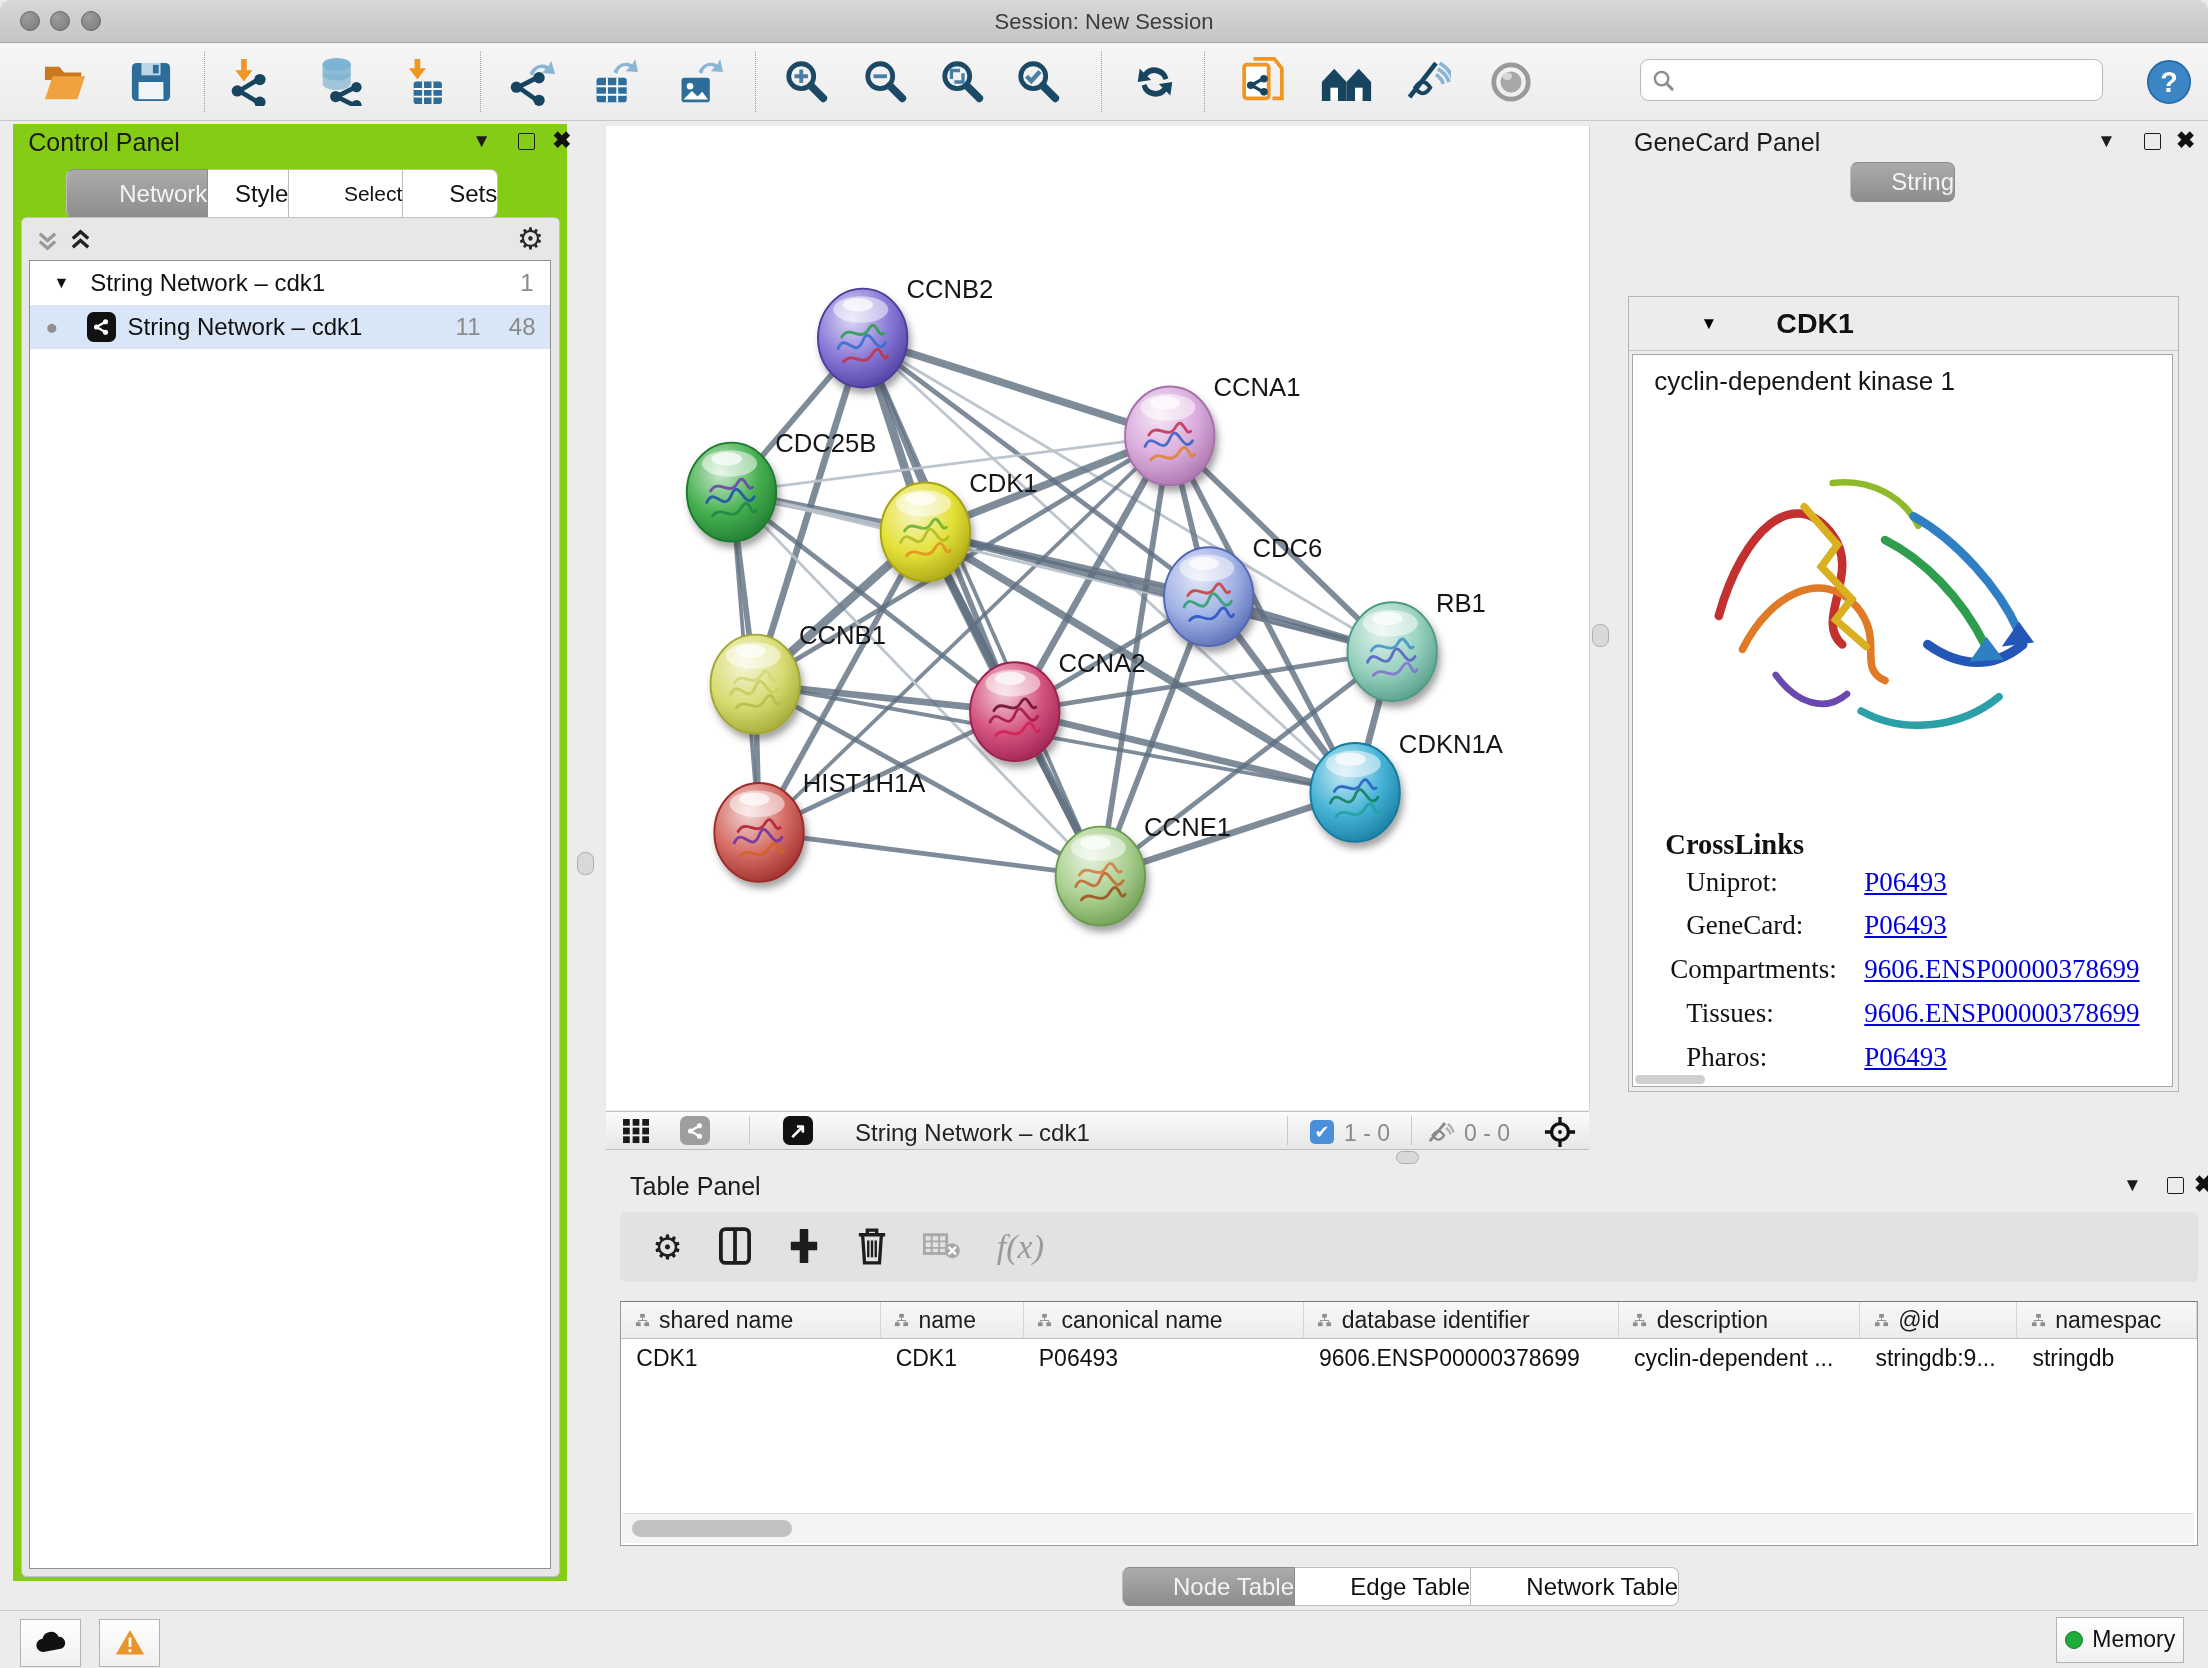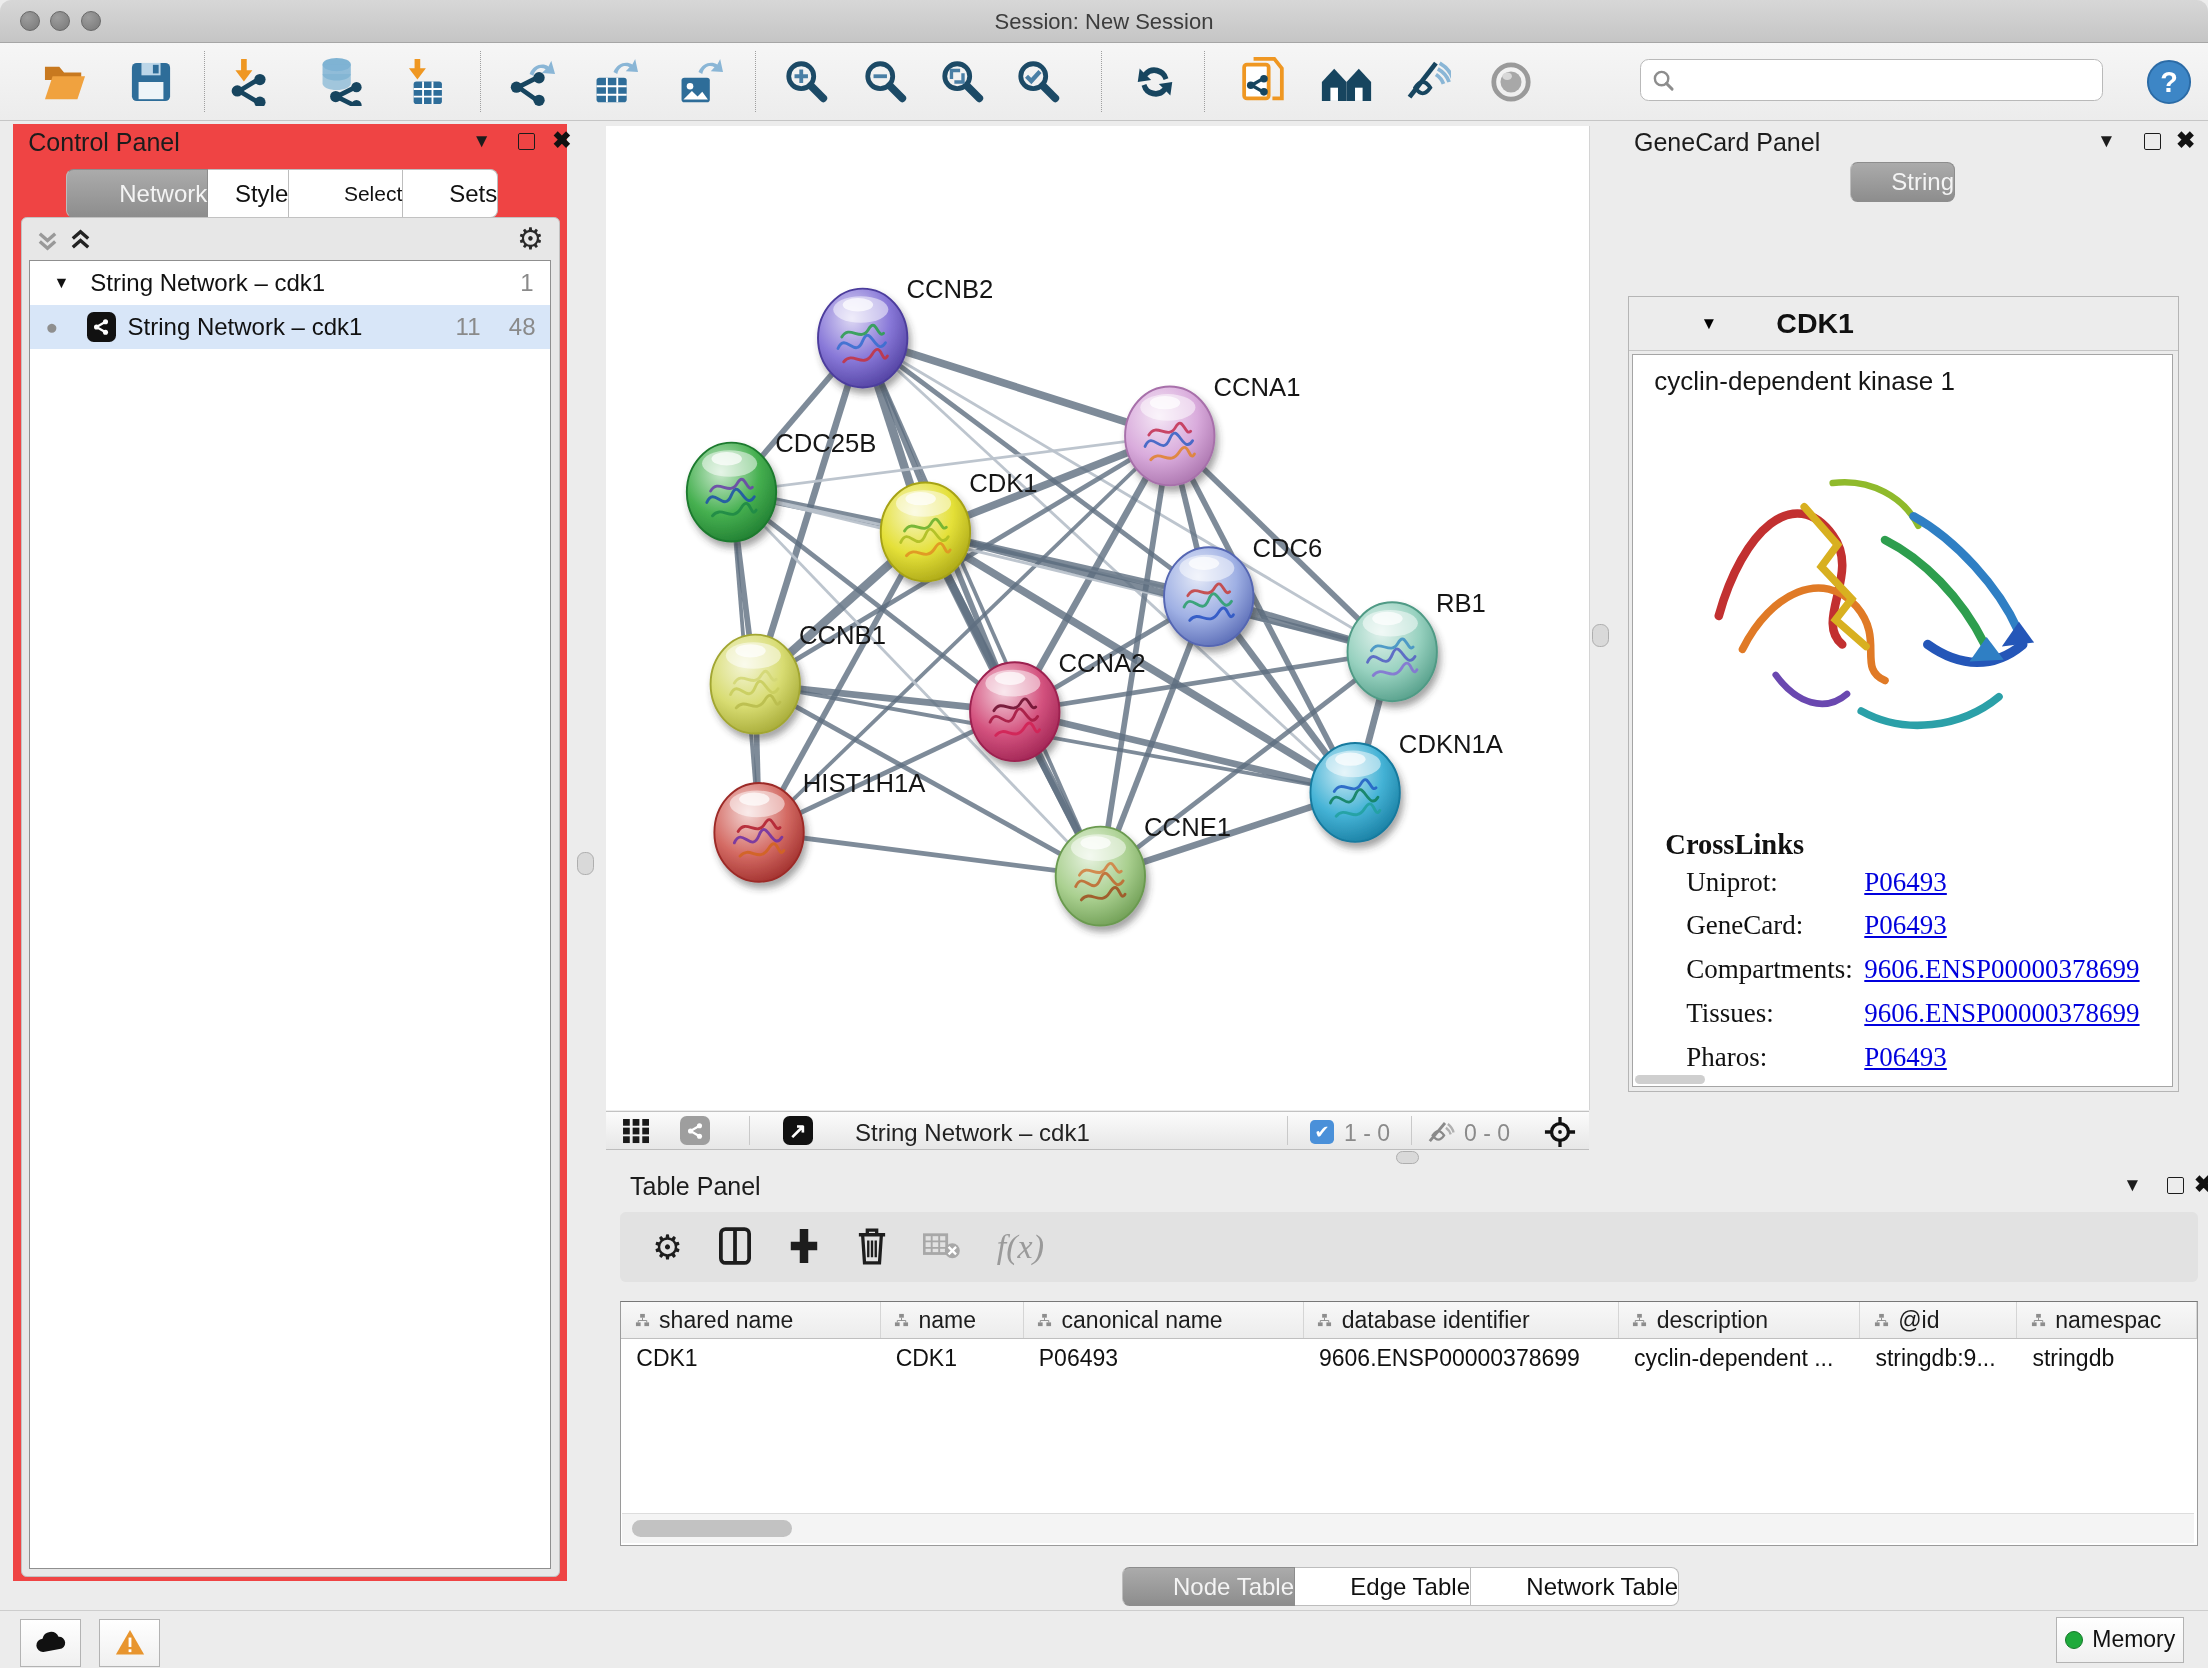--- a/index.html
+++ b/index.html
@@ -21,21 +21,21 @@
   .ph-tri{font-size:19px;color:#1c1c1c;}
   .ph-box{width:15px;height:15px;border:1.9px solid #1c1c1c;border-radius:1.9px;}
   .ph-x{font-size:23px;color:#111;font-weight:bold;}
   
   .seg{display:flex;}
   .seg .sg{background:#fff;border:1px solid #bdbdbd;border-left:none;color:#111;display:flex;align-items:center;justify-content:flex-end;box-sizing:border-box;}
   .seg .sg:first-child{border-left:1px solid #bdbdbd;border-radius:7.6px 0 0 7.6px;}
   .seg .sg:last-child{border-radius:0 7.6px 7.6px 0;}
   .seg .sel{background:linear-gradient(#ababab,#8d8d8d);color:#f4f4f4;border-color:#8d8d8d;}
   
-  #cpanel{left:13.3px;top:124px;width:554px;height:1457px;background:#ef4444;}
+  #cpanel{left:13.3px;top:124px;width:554px;height:1457px;background:#84cc16;}
   #cp-inner{left:7.6px;top:93px;width:539px;height:1360px;background:#e7e7e7;border:1px solid #c2c2c2;border-radius:5.7px;box-sizing:border-box;}
   #cp-list{left:7.6px;top:42px;width:522px;height:1309px;background:#fff;border:1px solid #8f8f8f;box-sizing:border-box;}
   .cp-row{position:relative;height:44px;display:flex;align-items:center;font-size:24px;color:#111;}
   .chip{width:29.5px;height:29.5px;border-radius:6.7px;display:flex;align-items:center;justify-content:center;}
   .graynum{color:#8a8a8a;}
   
   #canvas{left:606px;top:126px;width:983px;height:984px;background:#fff;border-right:1px solid #d4d4d4;}
   #navbar{left:606px;top:1111px;width:983px;height:39px;background:linear-gradient(#fbfbfb,#e7e7e7);border-top:1px solid #c2c2c2;border-bottom:1px solid #bdbdbd;box-sizing:border-box;}
   .nv-sep{top:3.8px;height:29.5px;width:0;border-left:1px solid #c9c9c9;}
   
@@ -608,21 +608,21 @@
           </g>
           <polygon points="312,222 330,246 294,248" fill="#2f7fc4"></polygon>
           <polygon points="346,206 362,228 328,232" fill="#2456b8"></polygon>
         </svg>
         <span class="abs" style="left:32px;top:474px;font-family:'Liberation Serif',serif;font-size:28.5px;font-weight:bold;color:#111">CrossLinks</span>
         <div id="crosslinks">
             <span class="cl-row" style="left: 53px; top: 512px;">Uniprot:</span>
             <a class="cl-row cl-val" style="left: 231px; top: 512px;">P06493</a>
             <span class="cl-row" style="left: 53px; top: 555px;">GeneCard:</span>
             <a class="cl-row cl-val" style="left: 231px; top: 555px;">P06493</a>
-            <span class="cl-row" style="left: 53px; top: 599px;">Compartments:</span>
+            <span class="cl-row" style="left: 37px; top: 599px;">Compartments:</span>
             <a class="cl-row cl-val" style="left: 231px; top: 599px;">9606.ENSP00000378699</a>
             <span class="cl-row" style="left: 53px; top: 643px;">Tissues:</span>
             <a class="cl-row cl-val" style="left: 231px; top: 643px;">9606.ENSP00000378699</a>
             <span class="cl-row" style="left: 53px; top: 687px;">Pharos:</span>
             <a class="cl-row cl-val" style="left: 231px; top: 687px;">P06493</a>
           </div>
         <div class="abs" style="left:1.9px;bottom:1.9px;width:70px;height:9.5px;background:#cfcfcf;border-radius:4.8px"></div>
       </div>
     </div>
   </div>

